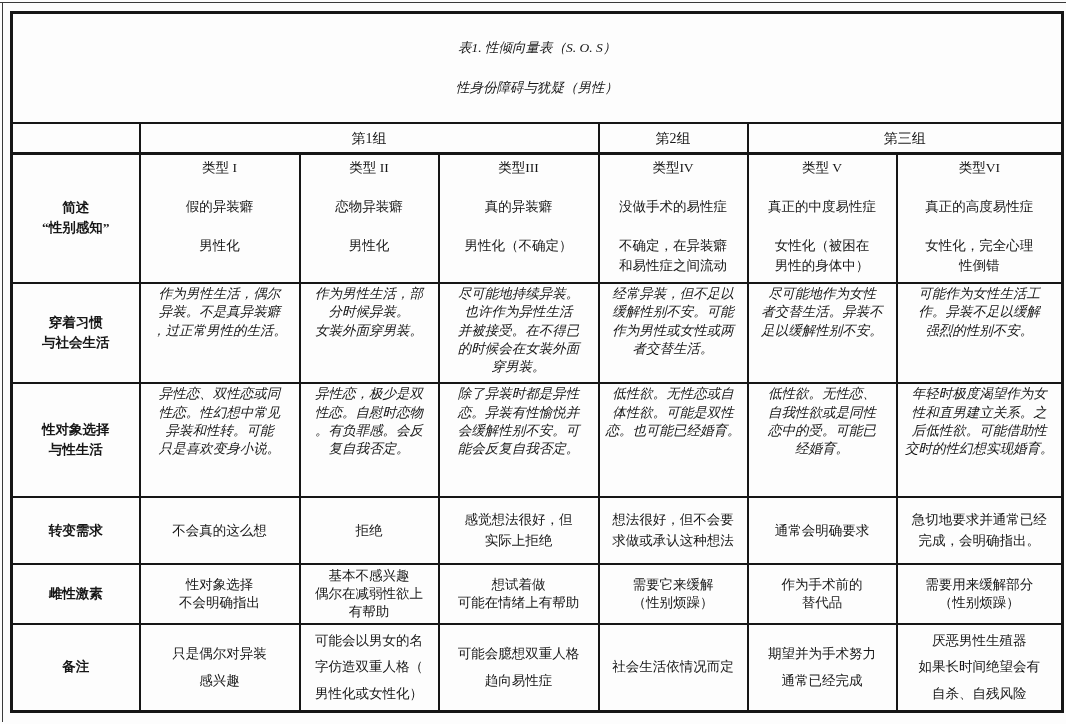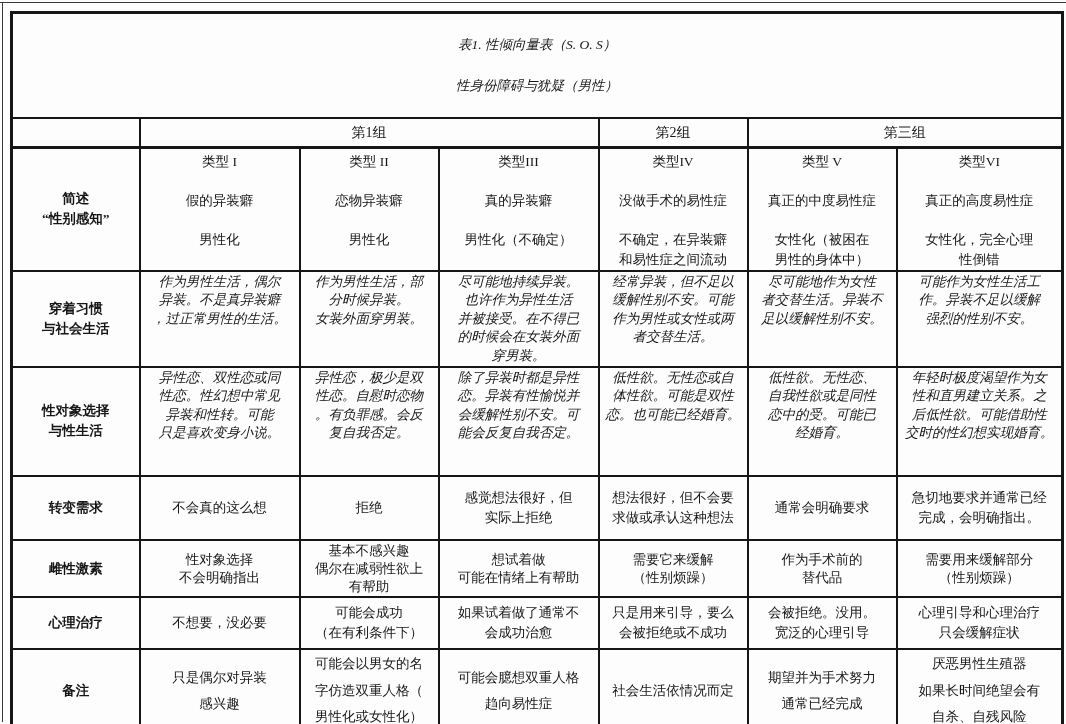--- a/index.html
+++ b/index.html
@@ -191,34 +191,20 @@
     <td class="body dbl">想试着做
 可能在情绪上有帮助</td>
     <td class="body">需要它来缓解
 （性别烦躁）</td>
     <td class="body">作为手术前的
 替代品</td>
     <td class="body">需要用来缓解部分
 （性别烦躁）</td>
   </tr>
 
-  <tr class="r7" style="height:52px">
-    <td class="rowhdr">心理治疗</td>
-    <td class="body">不想要，没必要</td>
-    <td class="body">可能会成功
-（在有利条件下）</td>
-    <td class="body dbl">如果试着做了通常不
-会成功治愈</td>
-    <td class="body">只是用来引导，要么
-会被拒绝或不成功</td>
-    <td class="body">会被拒绝。没用。
-宽泛的心理引导</td>
-    <td class="body">心理引导和心理治疗
-只会缓解症状</td>
-  </tr>
 
   <tr class="r8" style="height:80px">
     <td class="rowhdr">备注</td>
     <td class="body">只是偶尔对异装
 感兴趣</td>
     <td class="body">可能会以男女的名
 字仿造双重人格（
 男性化或女性化）</td>
     <td class="body dbl">可能会臆想双重人格
 趋向易性症</td>

